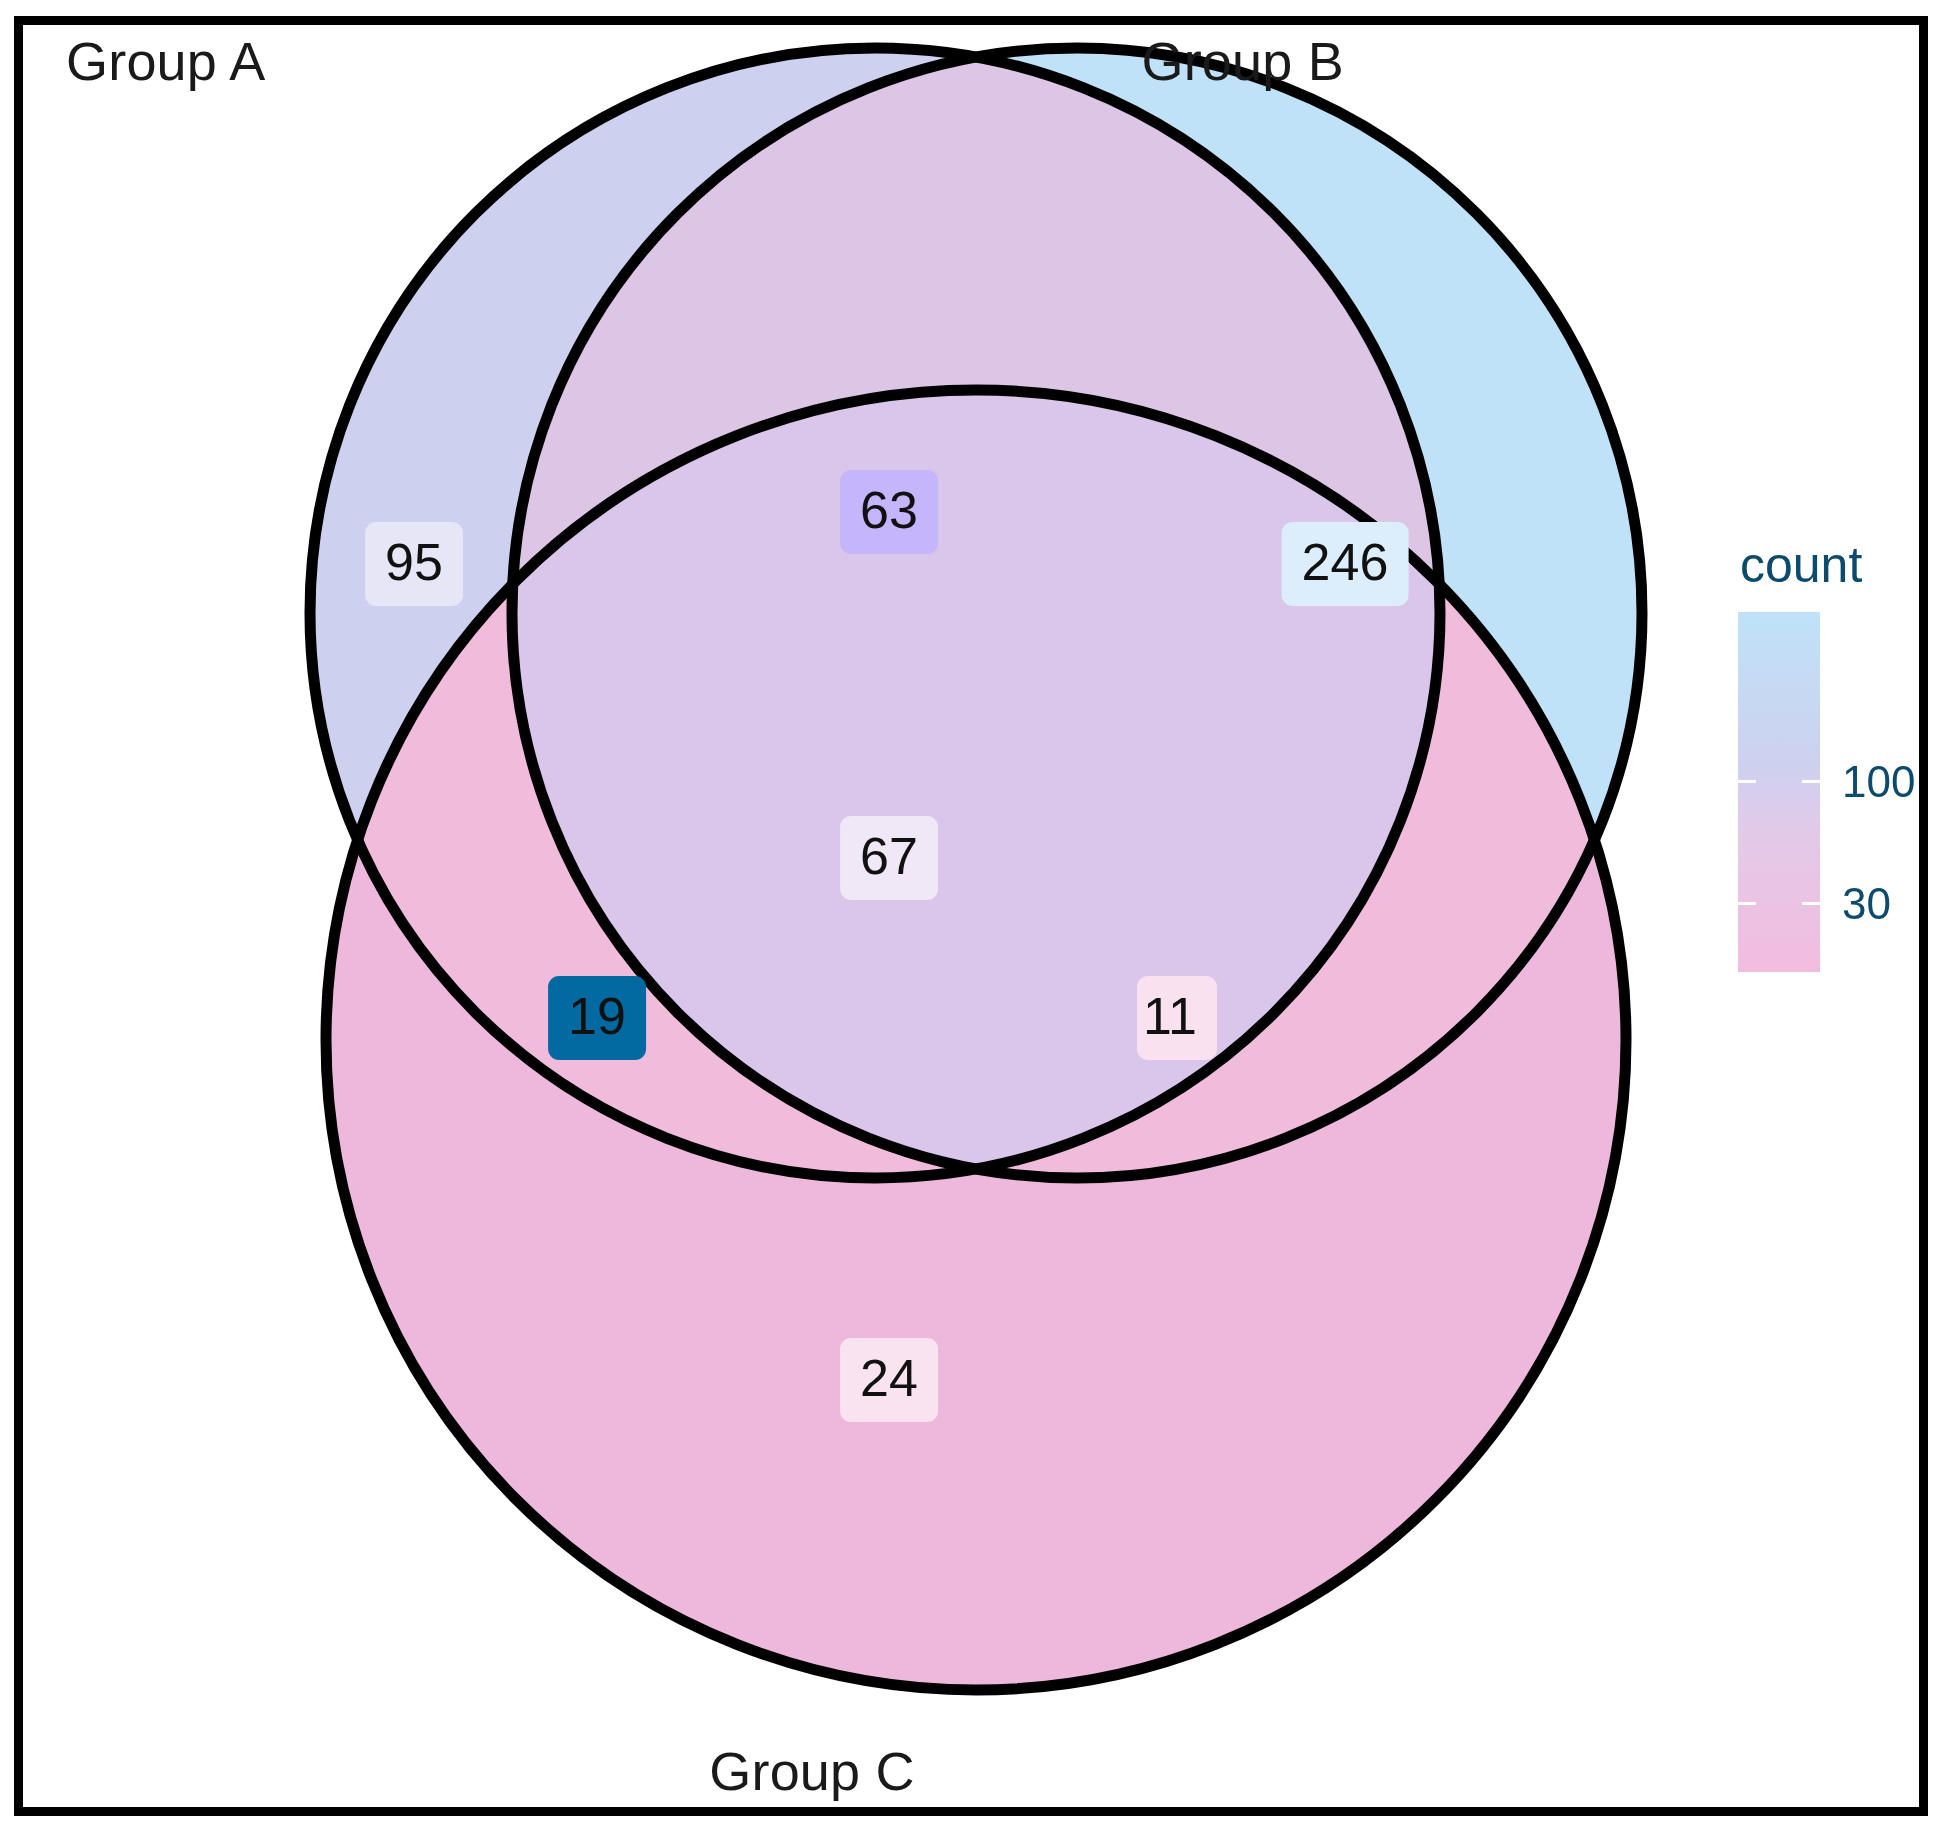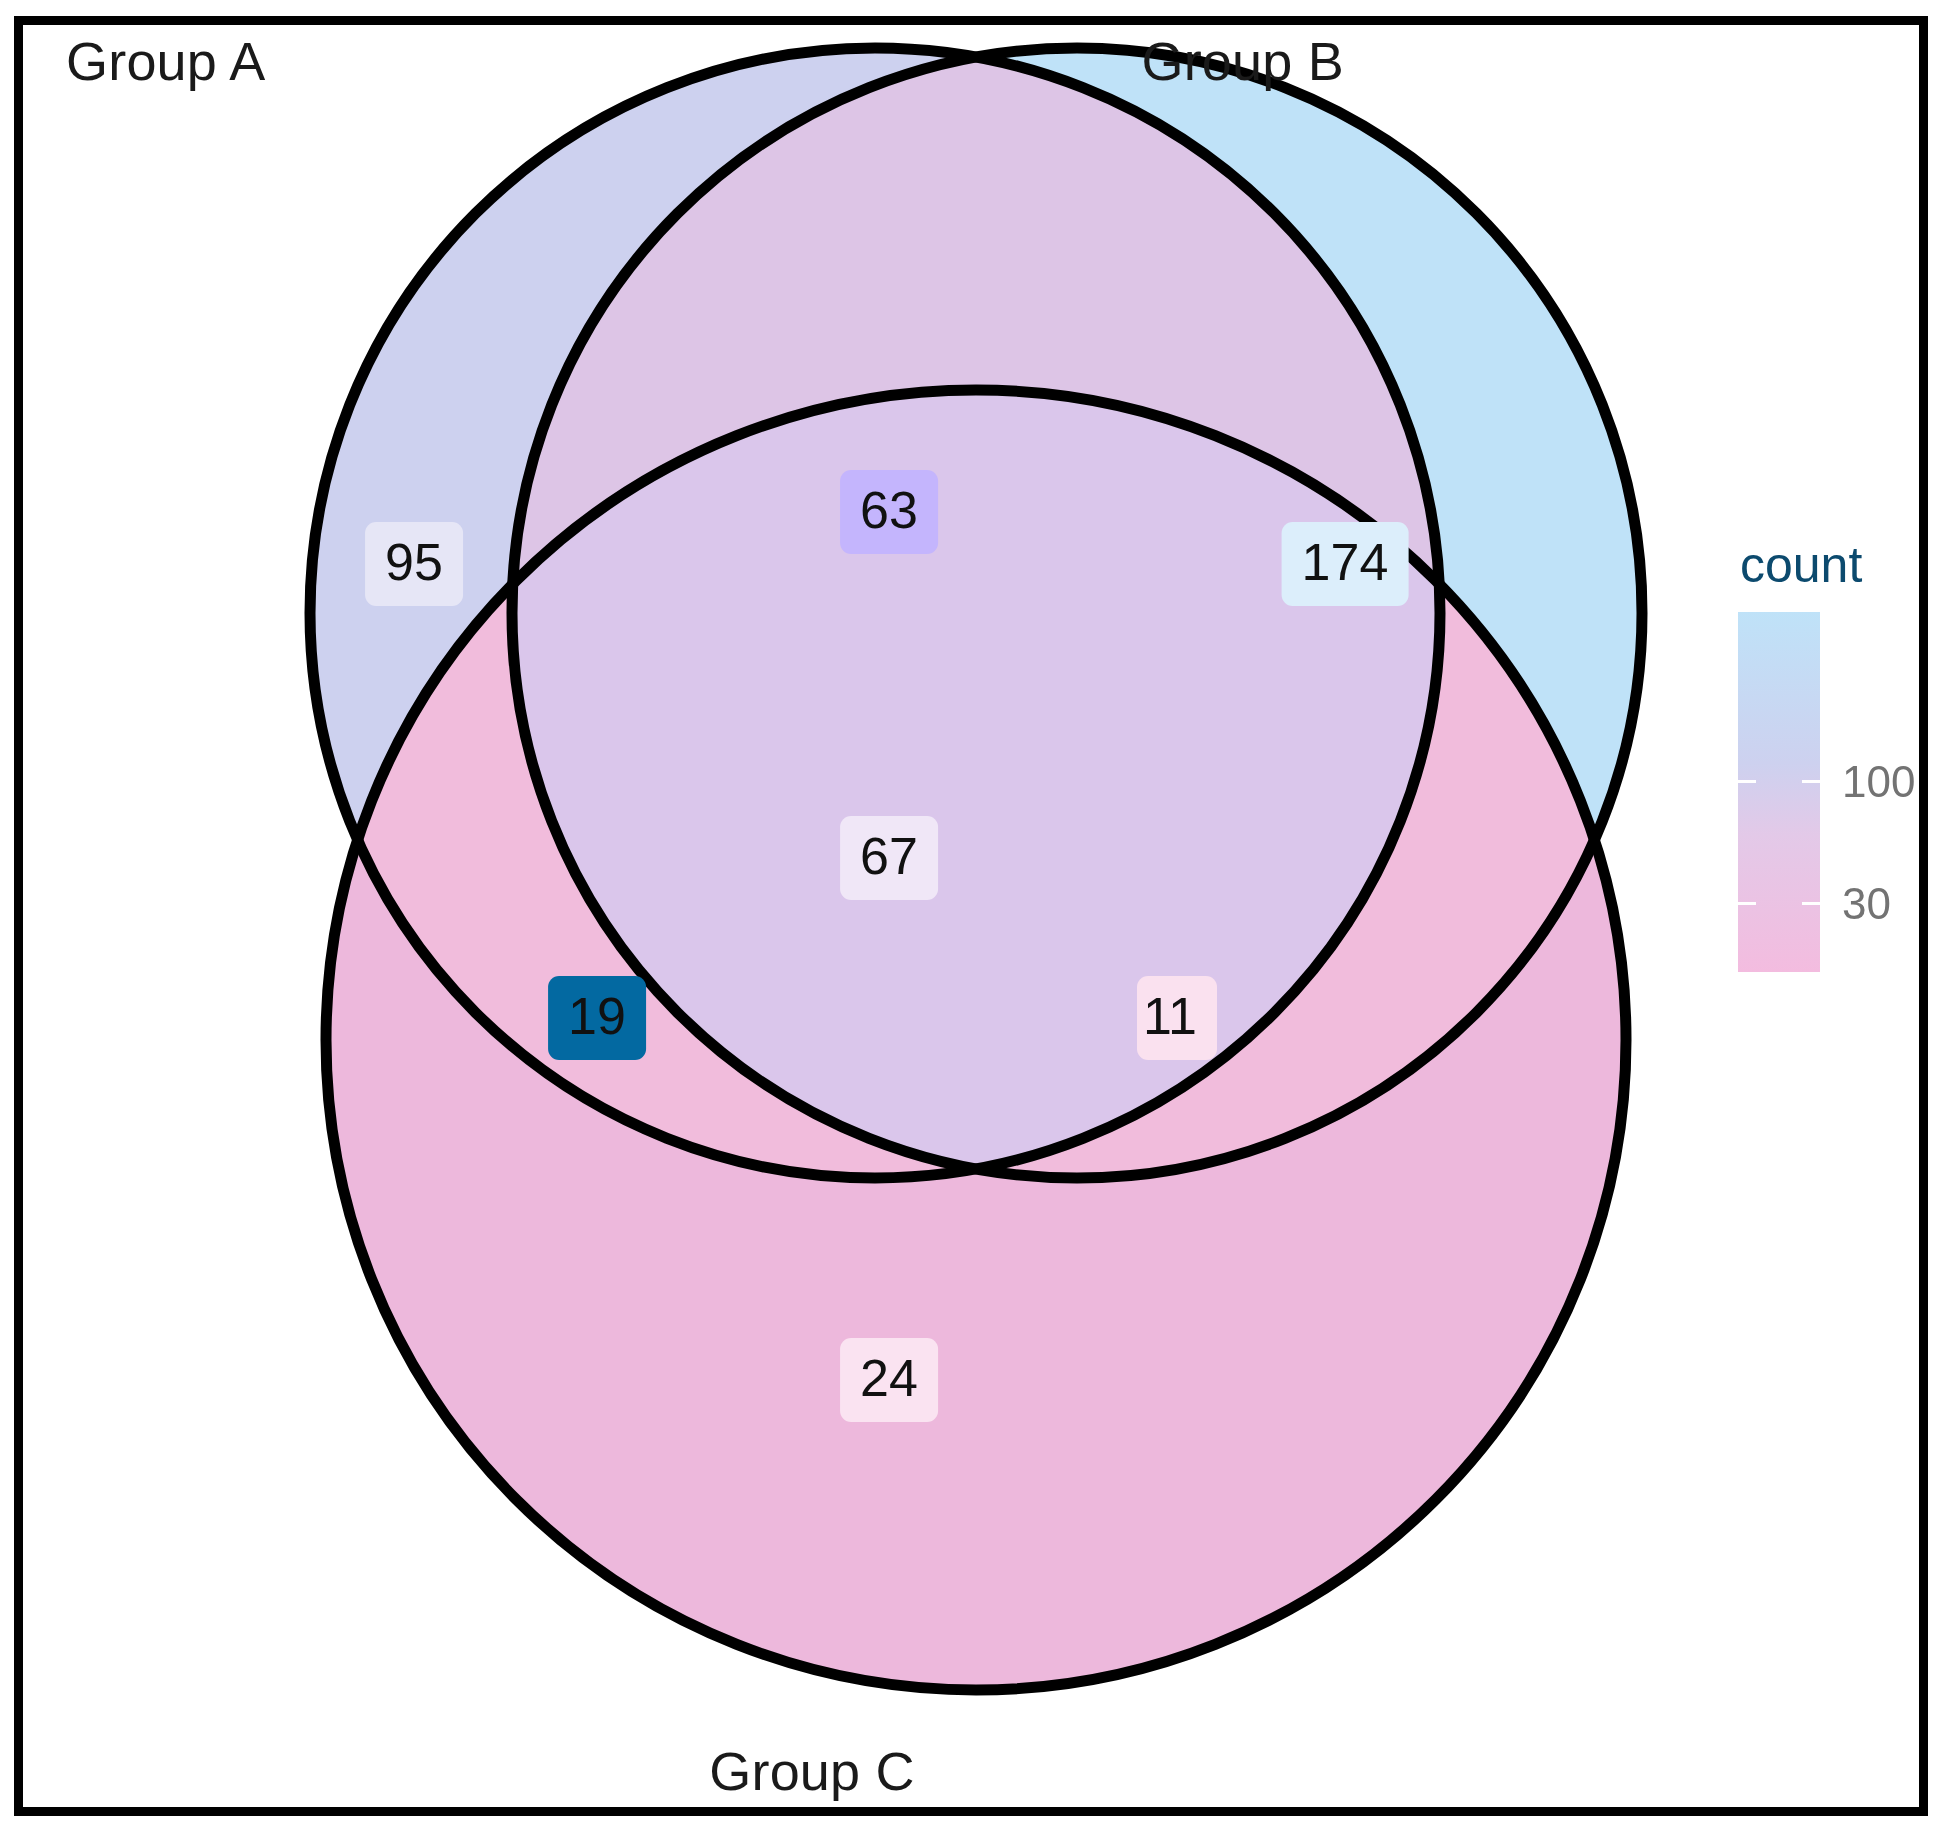--- a/index.html
+++ b/index.html
@@ -92,21 +92,21 @@
     height: 3px;
     background: #ffffff;
     width: 18px;
   }
   .legend-tick.left { left: 0; }
   .legend-tick.right { right: 0; }
   .legend-tick-label {
     position: absolute;
     left: 104px;
     font-size: 44px;
-    color: #737373;
+    color: #0c4a6e;
     transform: translateY(-50%);
     white-space: nowrap;
   }
 </style>
 </head>
 <body>
 
 <div id="root">
   <div id="frame"></div>
 
@@ -164,21 +164,21 @@
   <div class="grp-label" id="label-group-a">Group A</div>
   <div class="grp-label" id="label-group-b">Group B</div>
   <div class="grp-label" id="label-group-c">
     <span id="label-group-c-inner">Group C</span>
   </div>
 
   <div class="count-chip" style="left:414px; top:564px; background:#E6E6F6;">95</div>
 
   <div class="count-chip" style="left:889px; top:512px; background:#c4b5fd;">63</div>
 
-  <div class="count-chip" style="left:1345px; top:564px; background:#DCEEFB;">174</div>
+  <div class="count-chip" style="left:1345px; top:564px; background:#DCEEFB;">246</div>
 
   <div class="count-chip" style="left:889px; top:858px; background:#F0E7F7;">67</div>
 
   <div class="count-chip" style="left:597px; top:1018px; background:#0369a1;">19</div>
 
   <div class="count-chip" style="left:1177px; top:1018px; background:#FAE1EF;padding-left:6px;">11</div>
 
   <div class="count-chip" style="left:889px; top:1380px; background:#FAE3F1;">24</div>
 
   <div id="legend">

